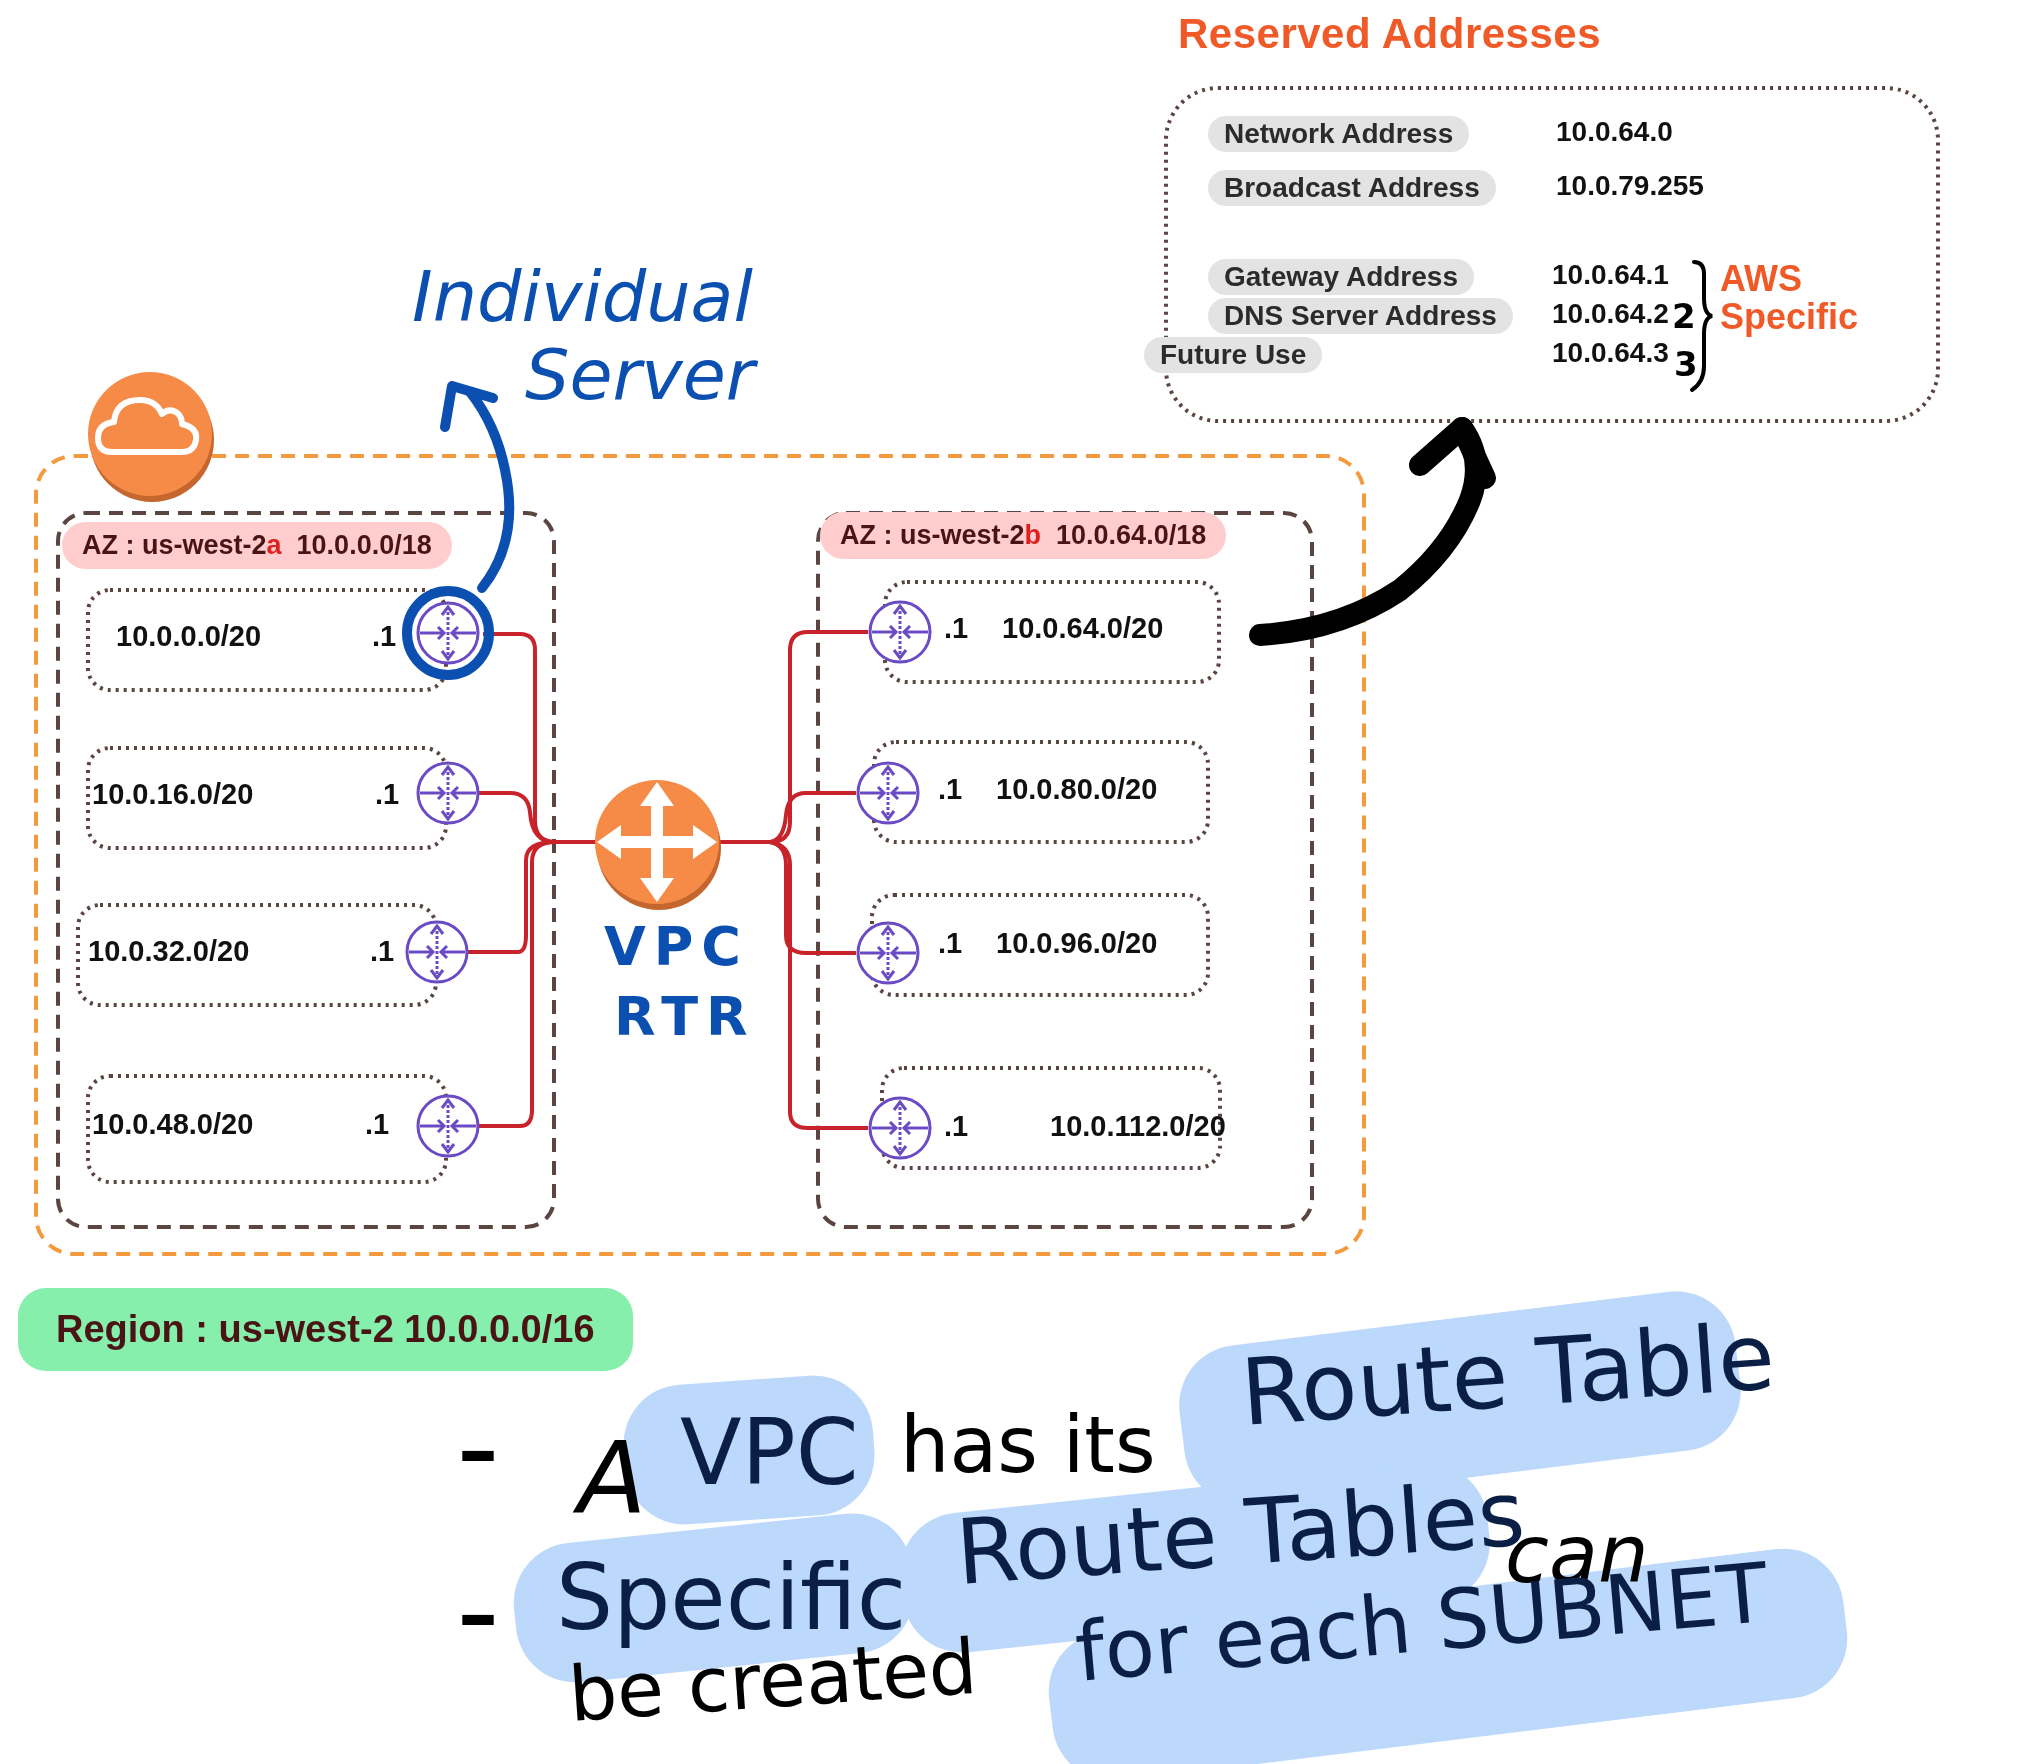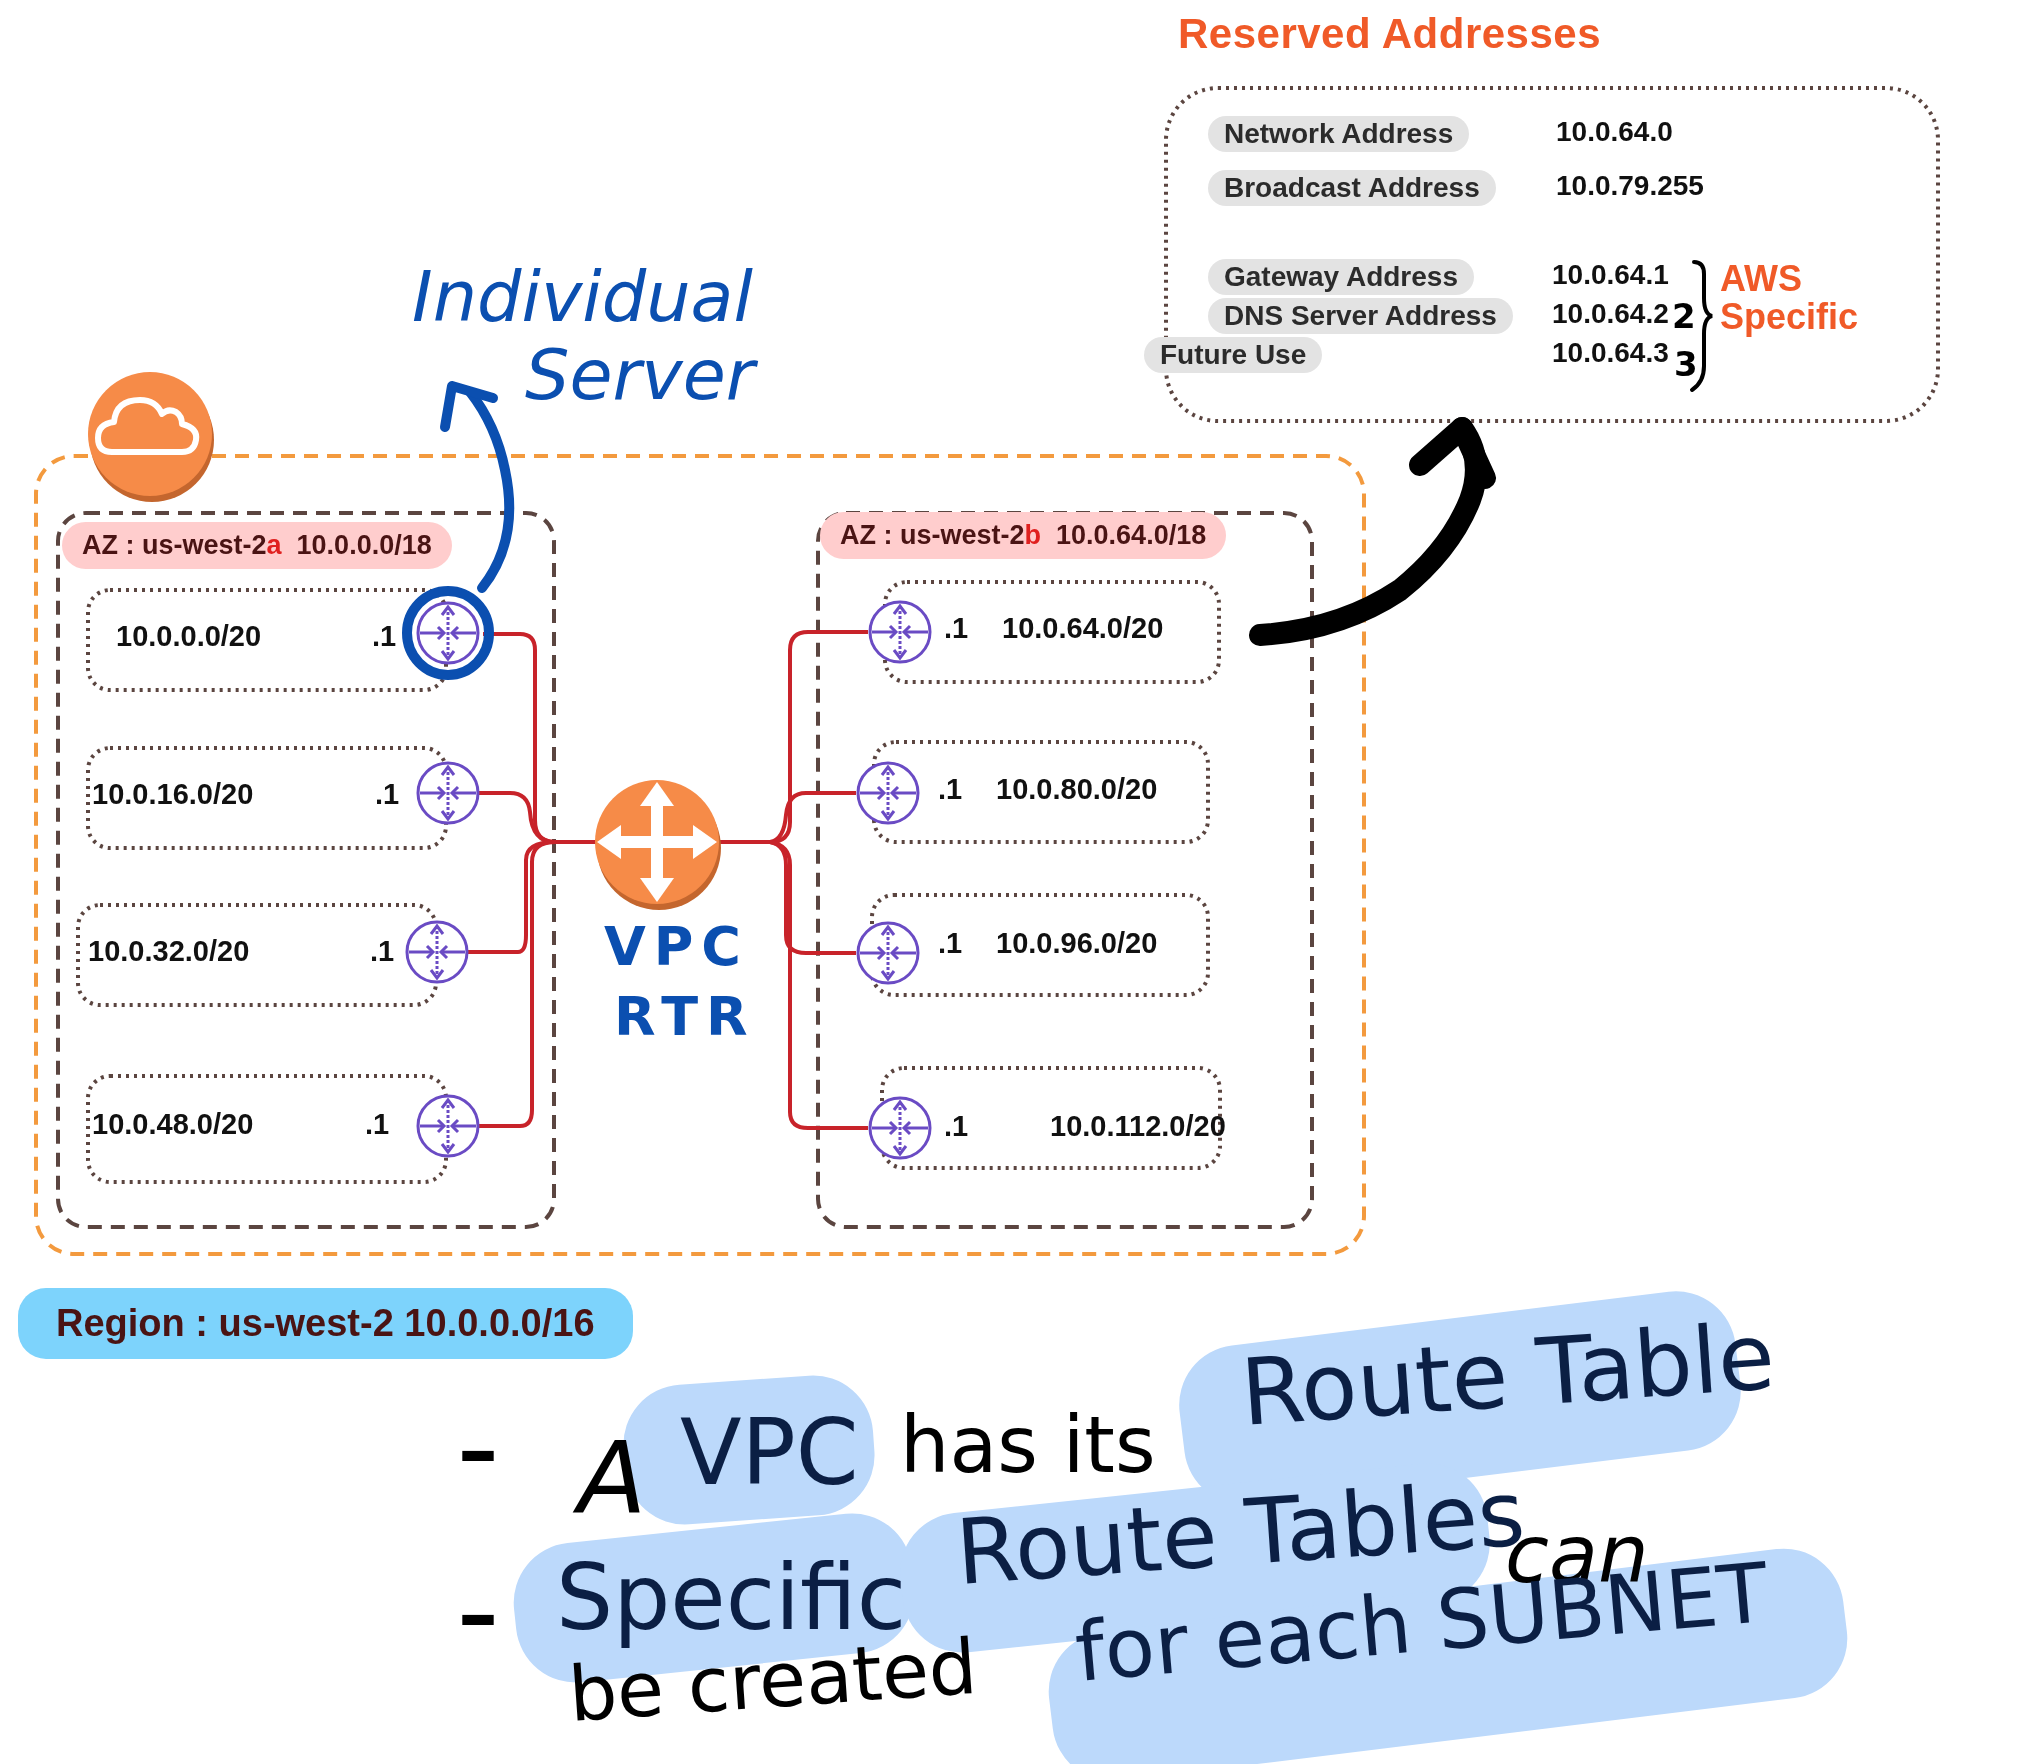--- a/index.html
+++ b/index.html
@@ -6,21 +6,21 @@
   body{width:2020px;height:1764px;position:relative;overflow:hidden;font-family:"Liberation Sans",sans-serif;}
   .abs{position:absolute;}
   .title{left:1178px;top:10px;font-size:42px;font-weight:bold;color:#F05A28;letter-spacing:0.5px;}
   .hl-gray{background:#e3e3e3;border-radius:20px;padding:2px 16px;}
   .res-label{font-size:28px;font-weight:bold;color:#2b2b2b;}
   .res-val{font-size:28px;font-weight:bold;color:#111;}
   .aws{font-size:36px;font-weight:bold;color:#F05A28;line-height:38px;}
   .az-pill{background:#ffcdcd;border-radius:26px;font-size:27px;font-weight:bold;color:#4a1414;padding:8px 20px;white-space:nowrap;}
   .az-pill .suffix{color:#e0201f;}
   .subnet-text{font-size:29px;font-weight:bold;color:#111;white-space:nowrap;}
-  .region-pill{background:#7dd3fc;border-radius:28px;font-size:38px;font-weight:bold;color:#4a1414;padding:14px 38px;white-space:nowrap;}
+  .region-pill{background:#86efac;border-radius:28px;font-size:38px;font-weight:bold;color:#4a1414;padding:20px 38px;white-space:nowrap;}
   .hand-blue{font-family:"DejaVu Sans",sans-serif;color:#0b4fb0;font-style:italic;}
   .hand-black{font-family:"DejaVu Sans",sans-serif;color:#000;}
   .hl-blue{background:#bcd9fb;border-radius:60px;}
   .note-word{font-family:"DejaVu Sans",sans-serif;color:#0b1f44;white-space:nowrap;}
   svg{position:absolute;left:0;top:0;}
 </style>
 </head>
 <body>
 
 <svg width="2020" height="1764">

